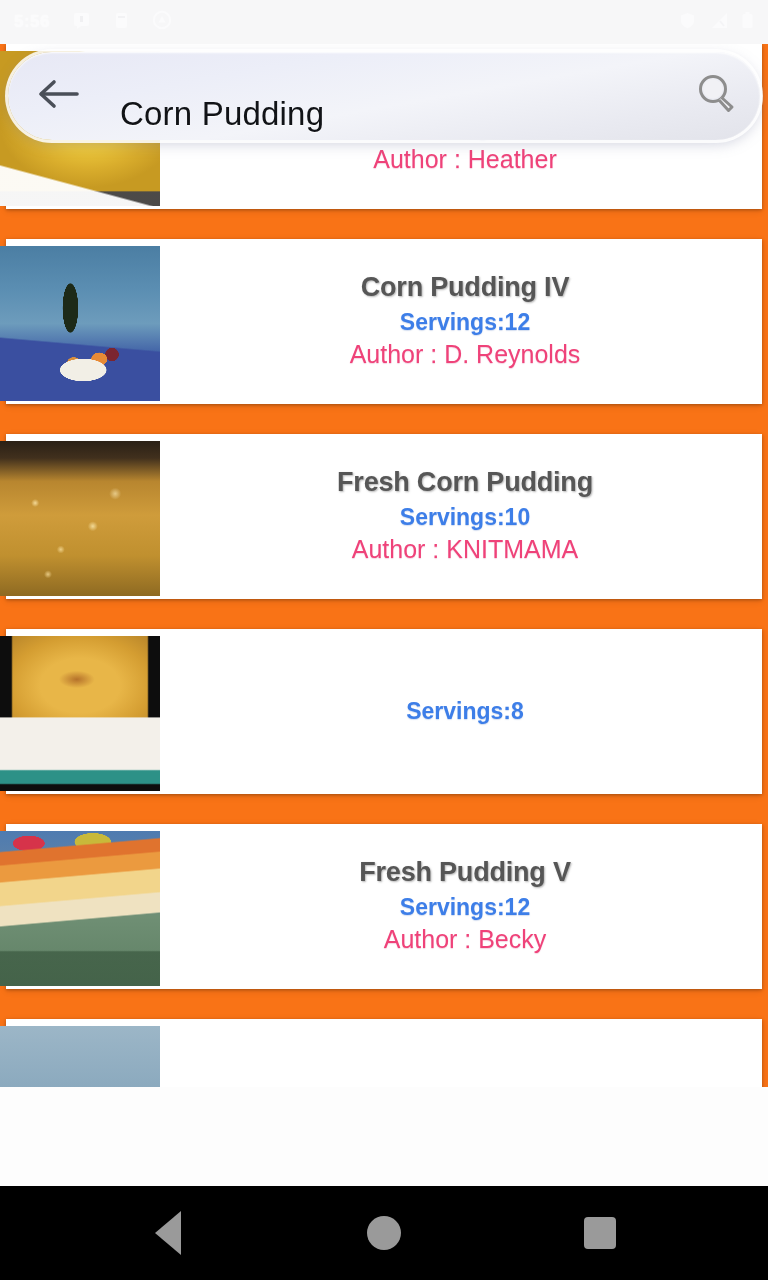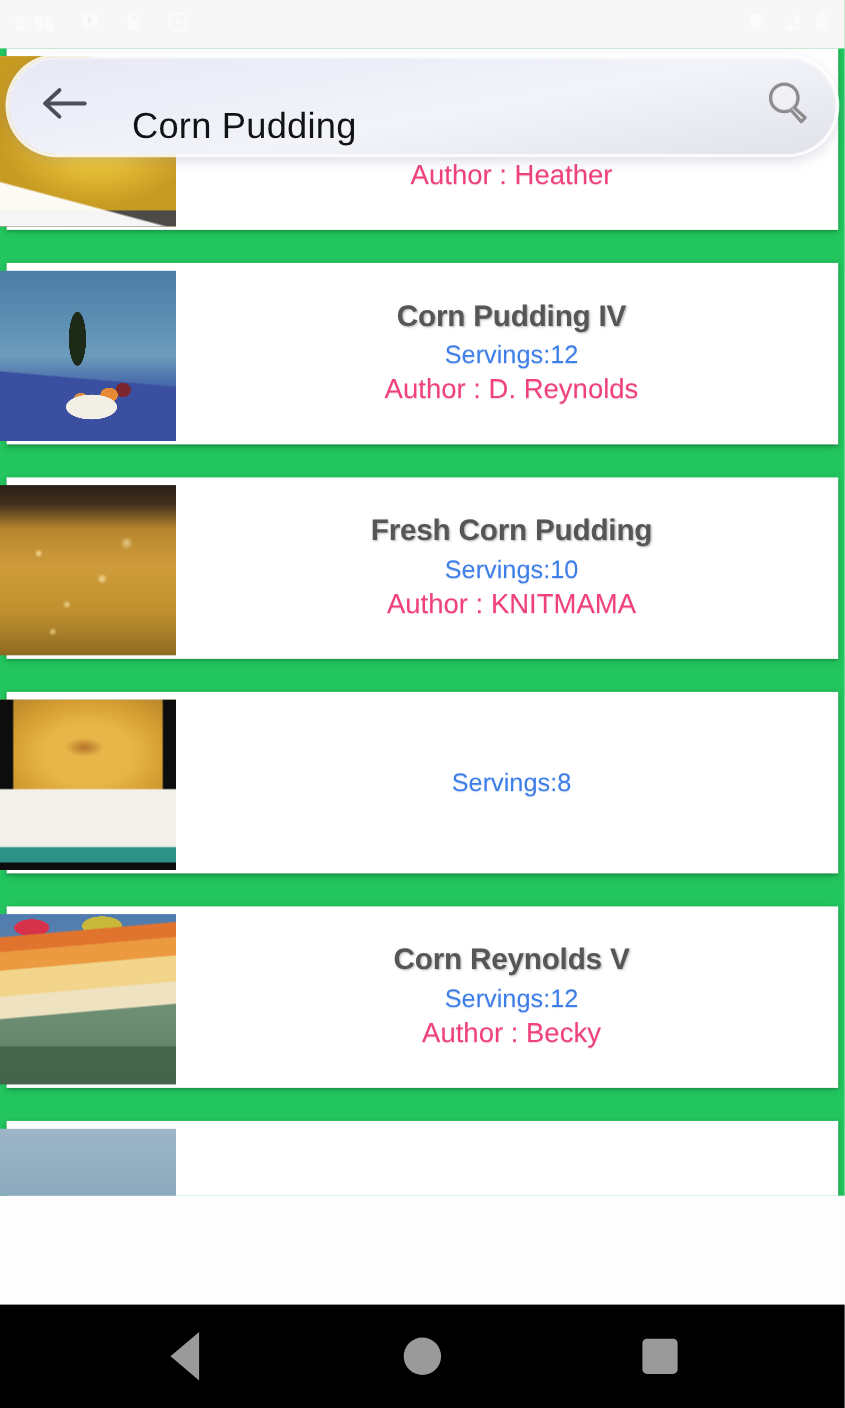--- a/index.html
+++ b/index.html
@@ -19,21 +19,21 @@
   }
   .sb-left{ display:flex; align-items:center; gap:22px; }
   .sb-right{ margin-left:auto; display:flex; align-items:center; gap:12px; }
   .sb-clock{ color:#fbfbfc; font-size:17px; font-weight:bold; letter-spacing:.5px;
              text-shadow:0 0 2px rgba(255,255,255,.9); }
   .sb-ico{ display:block; }
 
   
   .list{
     position:absolute; left:0; top:0; width:768px; height:1087px;
-    background:#22c55e; overflow:hidden;
+    background:#f97316; overflow:hidden;
   }
   .card{
     position:relative; margin:0 6px 30px 6px; height:165px;
     background:#ffffff;
     box-shadow:0 1px 3px rgba(0,0,0,.26), 0 2px 7px rgba(0,0,0,.12);
   }
   .card-img{
     position:absolute; left:-6px; top:7px; width:160px; height:155px;
     overflow:hidden; background:#cfcfcf;
   }
@@ -42,20 +42,21 @@
     display:flex; flex-direction:column; align-items:center; justify-content:center;
   }
   .r-title{
     font-size:27px; font-weight:bold; color:#565656; letter-spacing:-.2px;
     text-shadow:1px 1px 2px rgba(140,140,140,.65);
     white-space:nowrap; line-height:1.15; margin-bottom:4px;
   }
   .r-serv{
     font-size:23px; color:#3d7ee8; line-height:1.35;
     text-shadow:0 1px 1px rgba(170,190,225,.5);
+    font-weight:bold;
   }
   .r-auth{
     font-size:25px; color:#ef4279; line-height:1.35;
     text-shadow:0 1px 1px rgba(230,160,190,.45);
   }
 
   
   .searchwrap{
     position:absolute; left:0; top:44px; width:768px; height:104px;
     z-index:30; pointer-events:none;
@@ -220,21 +221,21 @@
         </div>
         <div class="card-body">
           <div class="r-serv">Servings:8</div>
         </div>
       </div>
       <div class="card">
         <div class="card-img">
           <div class="ph ph-slice"></div>
         </div>
         <div class="card-body">
-          <div class="r-title">Corn Reynolds V</div>
+          <div class="r-title">Fresh Pudding V</div>
           <div class="r-serv">Servings:12</div>
           <div class="r-auth">Author : Becky</div>
         </div>
       </div>
       <div class="card">
         <div class="card-img">
           <div class="ph ph-seatop"></div>
         </div>
       </div>
     </div>

